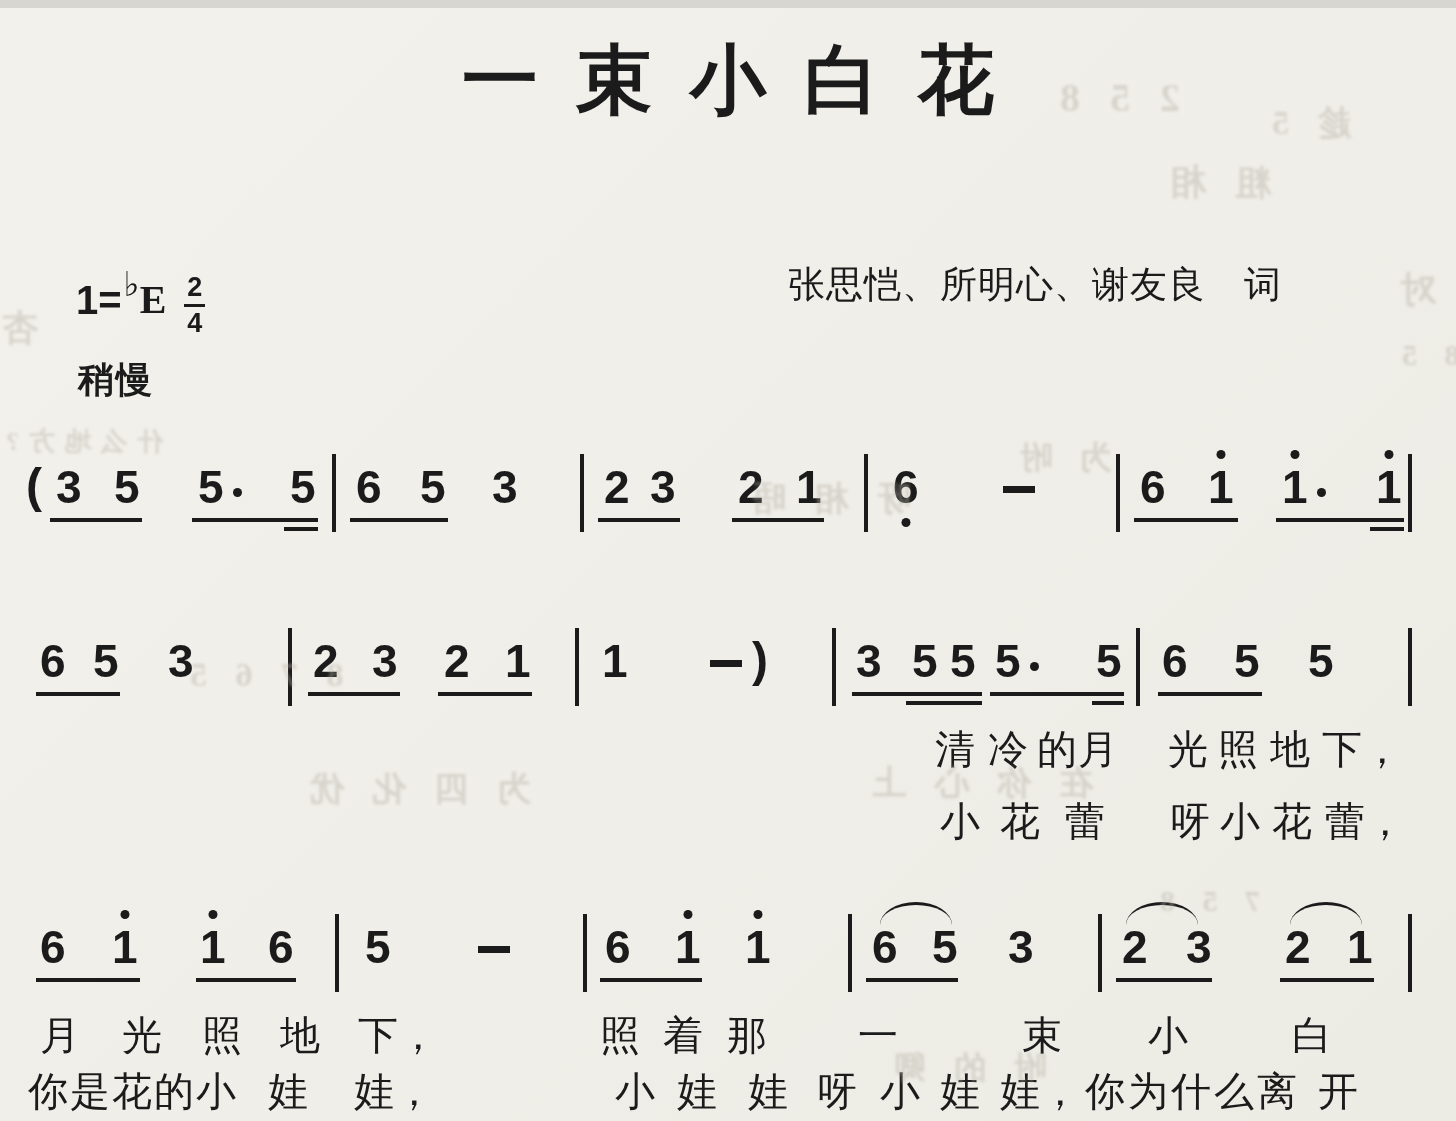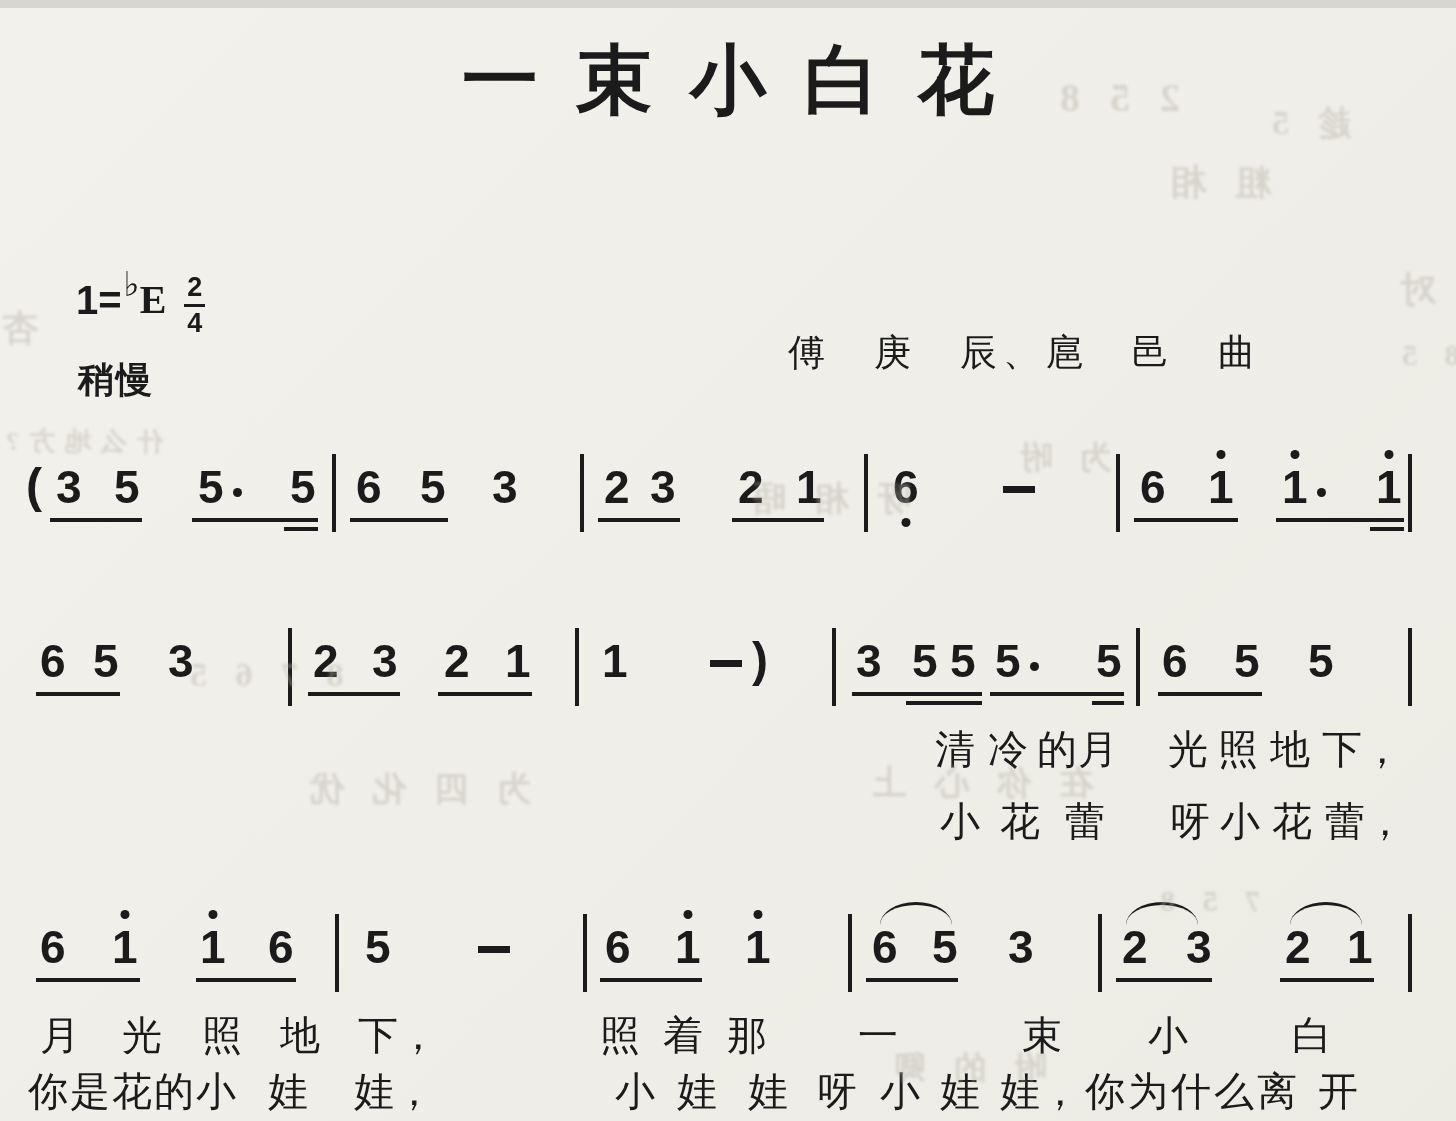--- a/index.html
+++ b/index.html
@@ -70,21 +70,21 @@
     <span class="pre">1=</span>
       <span class="flat">♭</span>
       <span class="key">E</span>
     <span class="meter">
       <span class="num">2</span>
       <span class="den">4</span>
     </span>
   </div>
   <div class="abs tempo">稍慢</div>
 
-  <div class="abs credit2">傅　庚　辰、扈　邑　曲</div>
+  <div class="abs credit1">张思恺、所明心、谢友良　词</div>
 <div class="system" style="top: 456px;">
       <div class="beam" style="left: 50px; width: 92px;"></div>
       <div class="beam" style="left: 192px; width: 126px;"></div>
       <div class="beam d2" style="left: 284px; width: 34px;"></div>
       <div class="beam" style="left: 350px; width: 98px;"></div>
       <div class="beam" style="left: 598px; width: 82px;"></div>
       <div class="beam" style="left: 732px; width: 92px;"></div>
       <div class="beam" style="left: 1134px; width: 104px;"></div>
       <div class="beam" style="left: 1276px; width: 128px;"></div>
       <div class="beam d2" style="left: 1370px; width: 34px;"></div>

